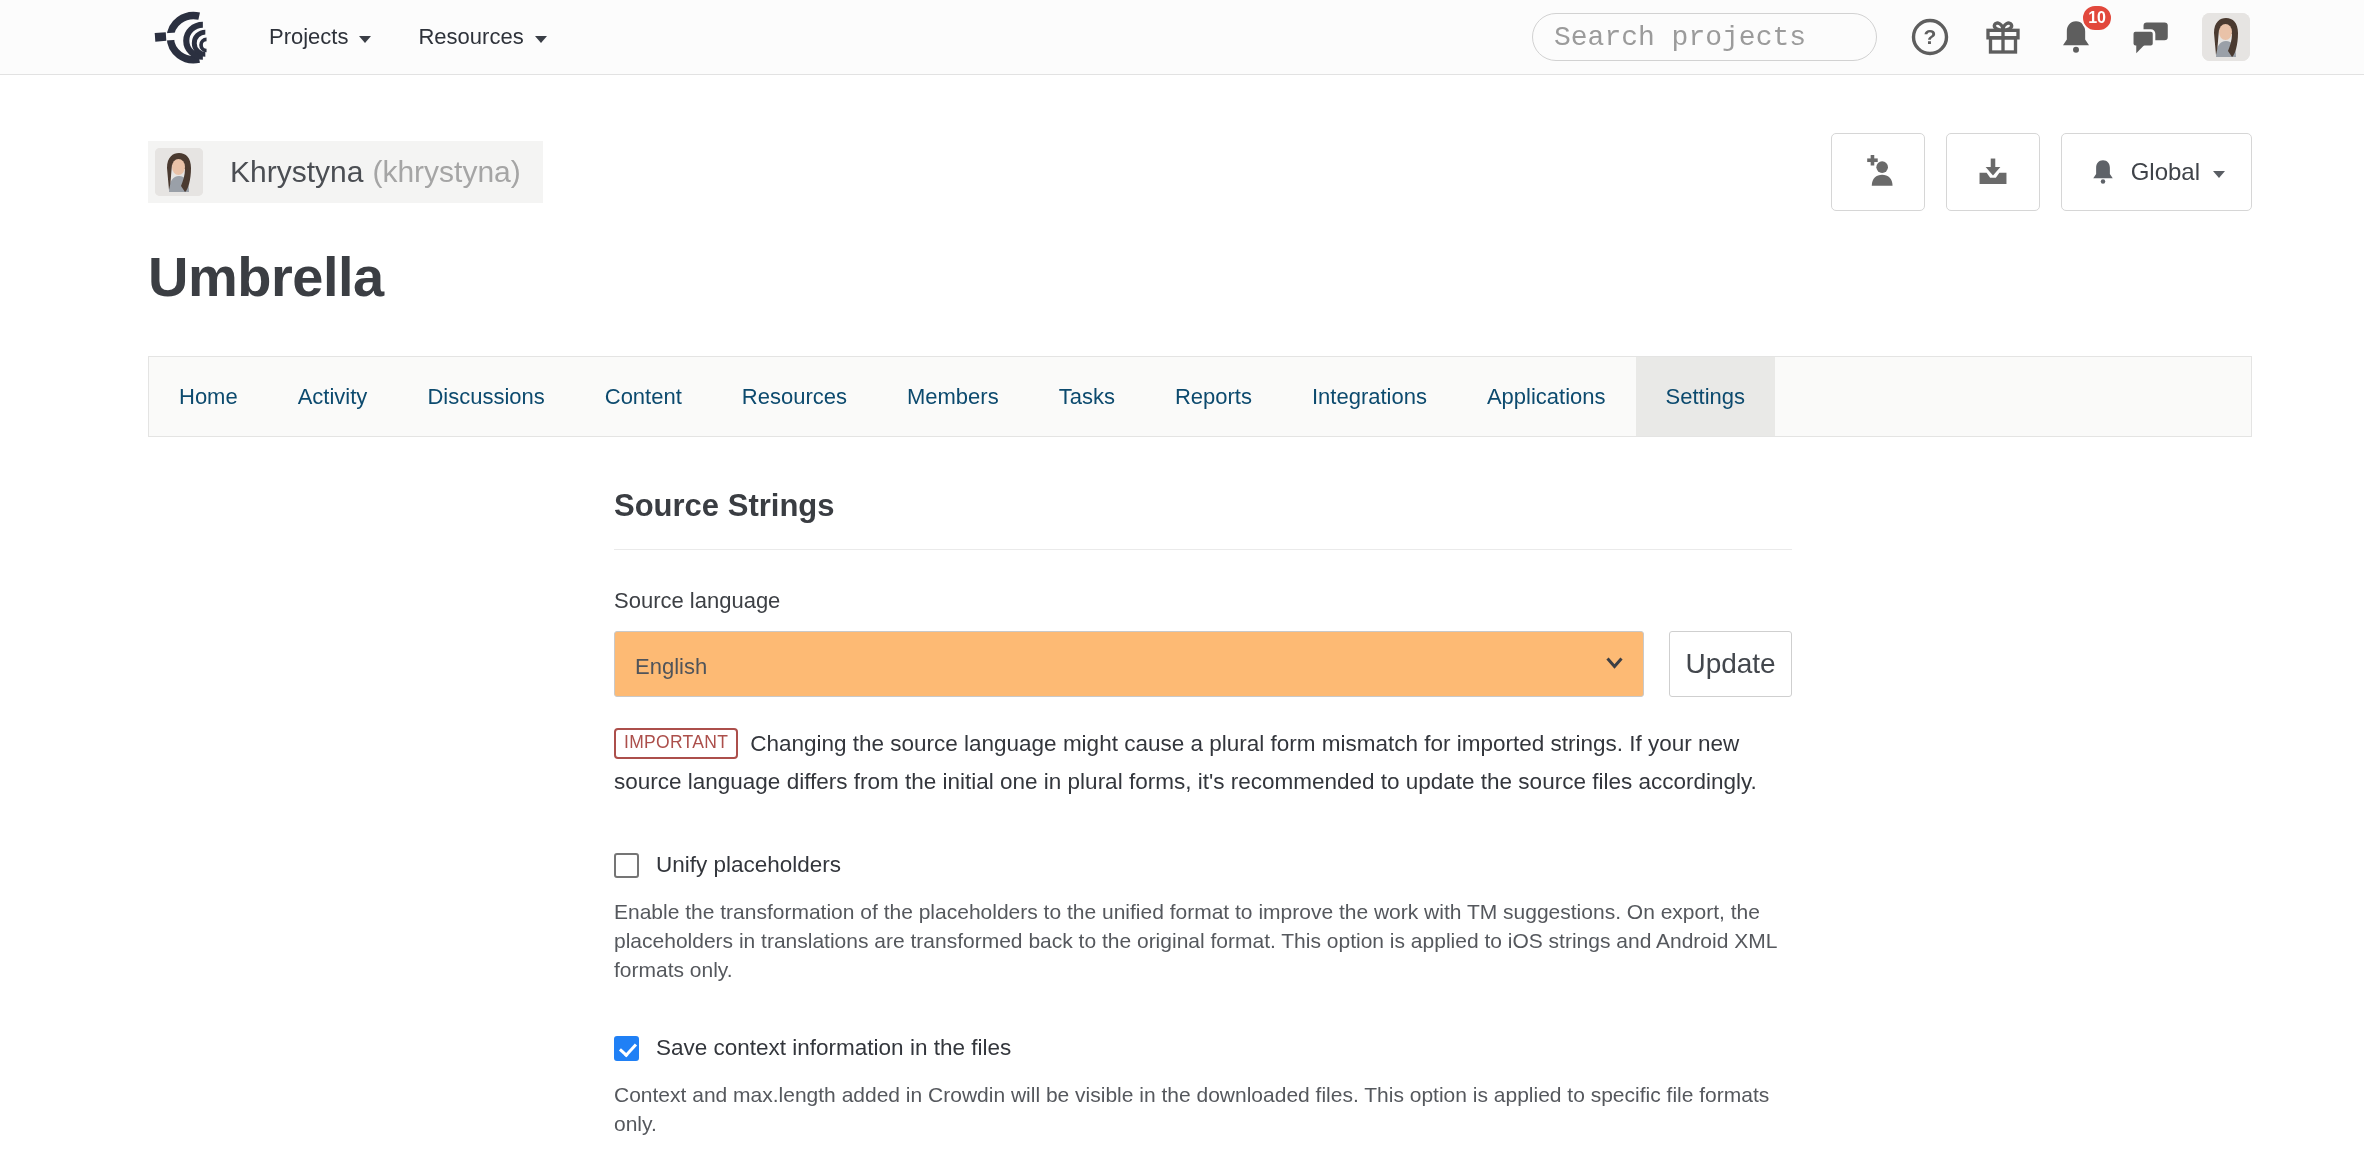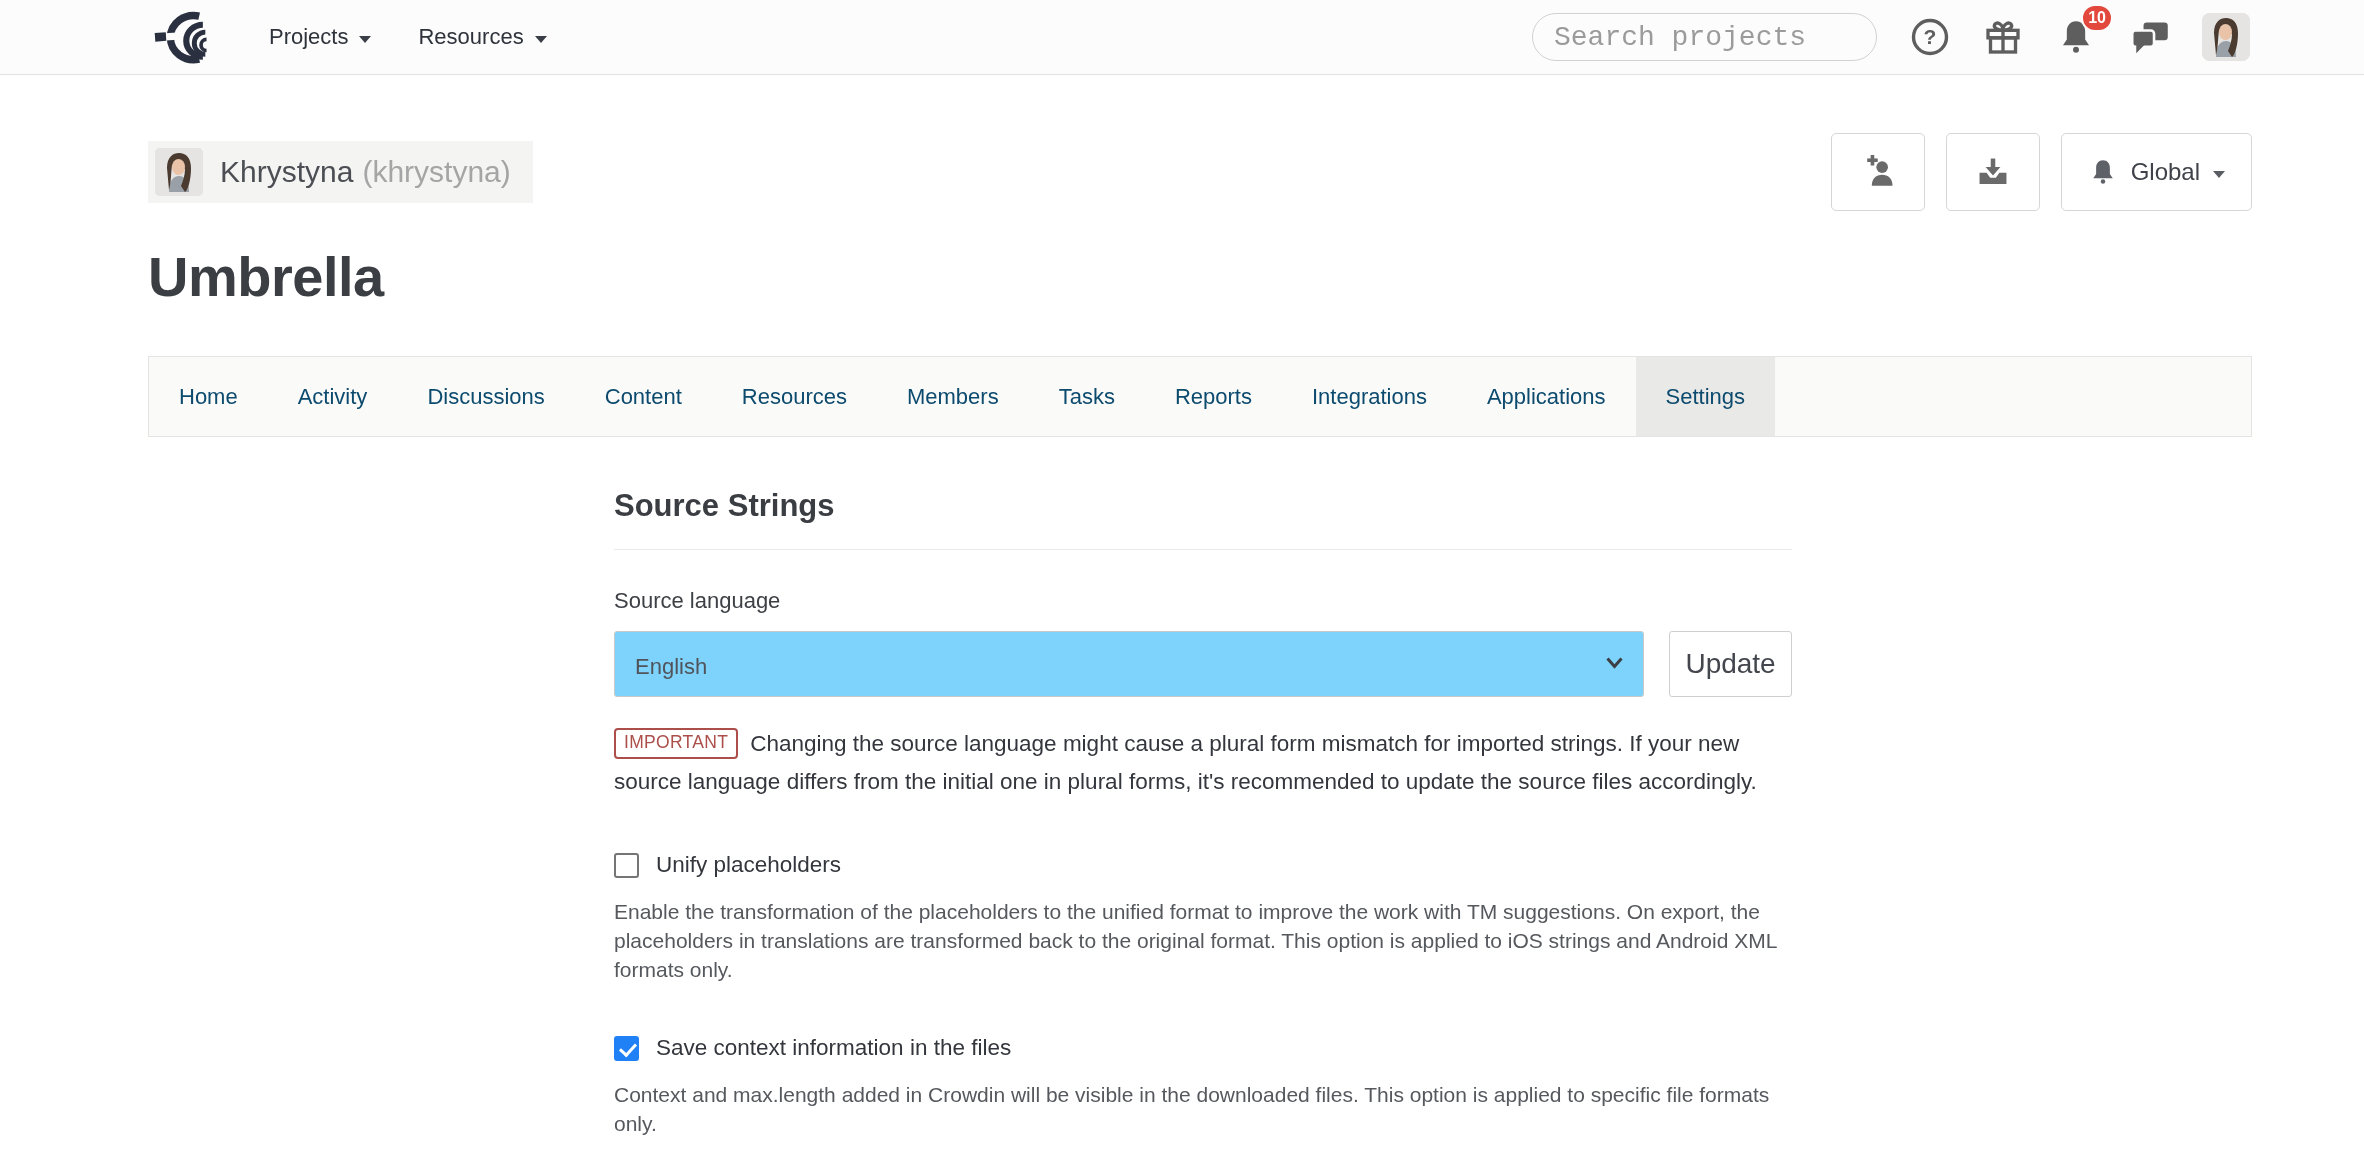--- a/index.html
+++ b/index.html
@@ -66,21 +66,21 @@
   }
 
   
   .container { padding: 0 112px 0 148px; }
 
   .project-row {
     margin-top: 58px;
     display: flex; align-items: center; justify-content: space-between;
   }
   .owner-chip {
-    display: flex; align-items: center; gap: 17px;
+    display: flex; align-items: center; gap: 27px;
     background: #f4f4f3; padding: 7px 22px 7px 7px; cursor: pointer;
   }
   .owner-avatar { width: 48px; height: 48px; border-radius: 5px; overflow: hidden; background: #e6e4e2; }
   .owner-name { font-size: 30px; color: #4b4e53; }
   .owner-username { font-size: 30px; color: #a5a5a5; margin-left: 9px; }
 
   .header-buttons { display: flex; gap: 21px; }
   .hbtn {
     height: 78px; background: #fff;
     border: 1px solid #d6d6d6; border-radius: 5px;
@@ -117,21 +117,21 @@
     padding-bottom: 25px;
     border-bottom: 1px solid #eaeaea;
   }
   .field-label { display: block; margin-top: 38px; font-size: 22px; color: #3d4045; }
   .select-row { margin-top: 17px; display: flex; align-items: stretch; }
   .select-wrap { position: relative; width: 1176px; }
   .select-wrap select {
     width: 100%; height: 66px;
     appearance: none; -webkit-appearance: none; -moz-appearance: none;
     border: 1px solid #c9c9c9; border-radius: 3px;
-    background: #7dd3fc;
+    background: #fdba74;
     padding: 4px 55px 0 20px;
     font-size: 22px; color: #50545a; font-family: inherit;
     cursor: pointer;
   }
   .select-chevron { position: absolute; right: 21px; top: 26px; pointer-events: none; color: #3c3f45; }
   .update-btn {
     margin-left: 25px; width: 140px;
     background: #fff; border: 1px solid #cfcfcf; border-radius: 3px;
     font-size: 28px; color: #43474d; font-family: inherit; cursor: pointer;
   }

